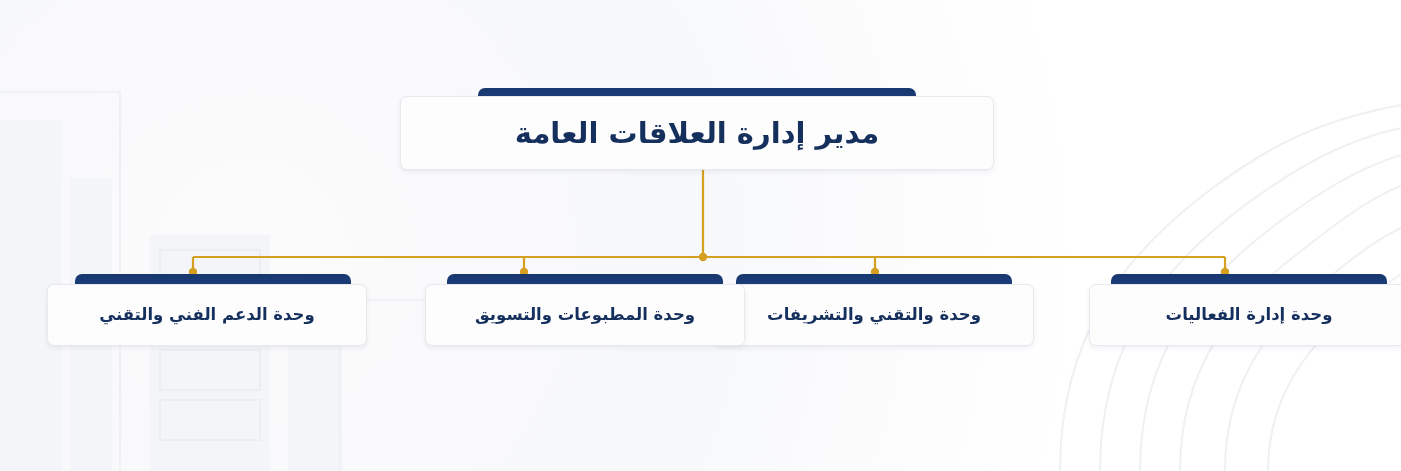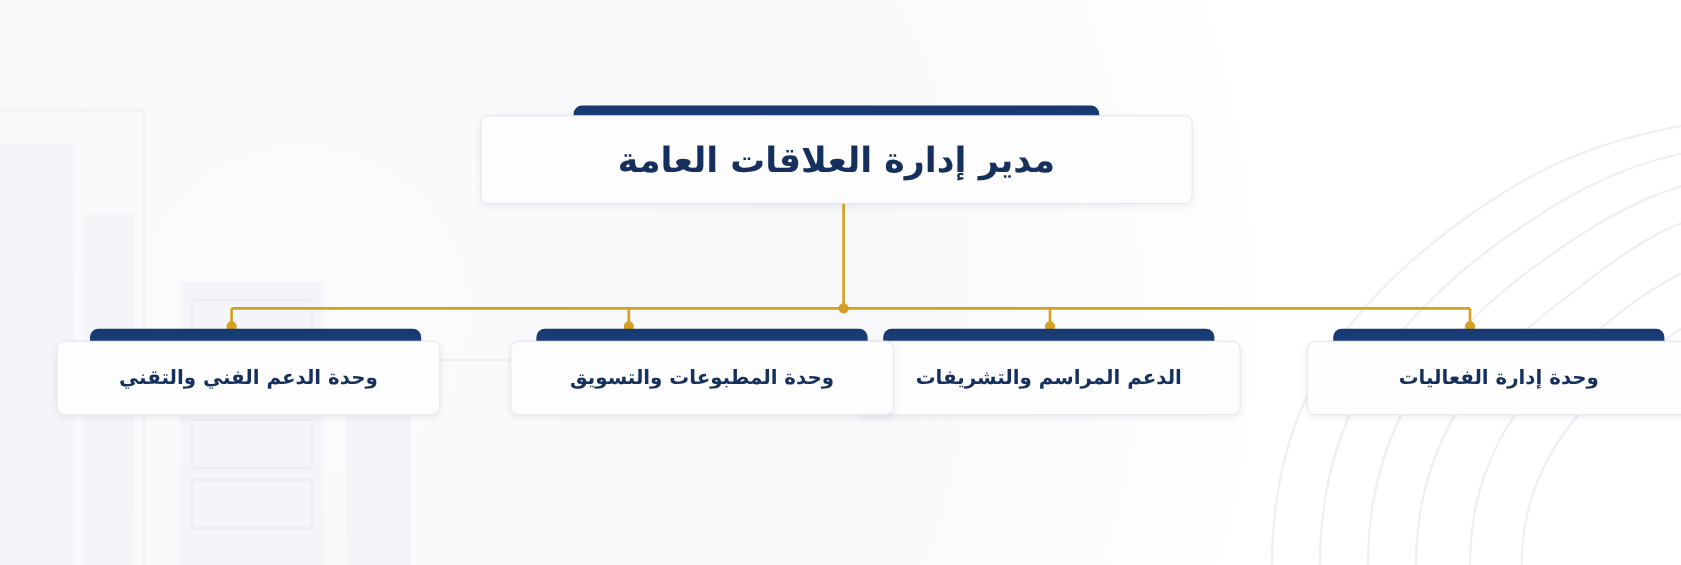--- a/index.html
+++ b/index.html
@@ -184,21 +184,21 @@
     <div class="card">مدير إدارة العلاقات العامة</div>
   </div>
 
   <div class="node child" id="node-c0">
     <div class="tab"></div>
     <div class="card">وحدة إدارة الفعاليات</div>
   </div>
 
   <div class="node child" id="node-c1">
     <div class="tab"></div>
-    <div class="card">الدعم المراسم والتشريفات</div>
+    <div class="card">وحدة والتقني والتشريفات</div>
   </div>
 
   <div class="node child" id="node-c2">
     <div class="tab"></div>
     <div class="card">وحدة المطبوعات والتسويق</div>
   </div>
 
   <div class="node child" id="node-c3">
     <div class="tab"></div>
     <div class="card">وحدة الدعم الفني والتقني</div>

